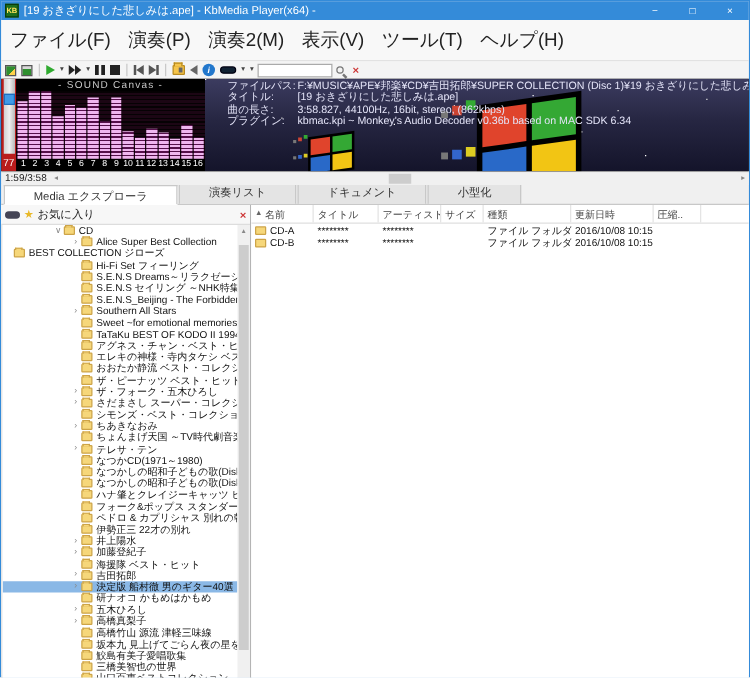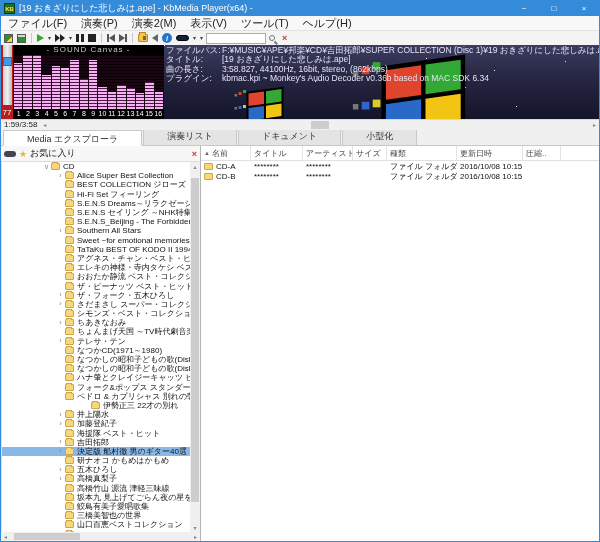--- a/index.html
+++ b/index.html
@@ -10,21 +10,21 @@
 
   
   .titlebar { height:15px; background:#348bd9; display:flex; align-items:center; color:#fff; font-size:9px; }
   .appicon { width:11px; height:11px; margin:0 4px 0 3px; background:#1d6e1d; border:1px solid #0a3d0a;
     color:#ffe25a; font-size:6px; font-weight:bold; display:flex; align-items:center; justify-content:center; }
   .title { flex:1; white-space:nowrap; overflow:hidden; }
   .wbtns { display:flex; height:15px; }
   .wbtn { width:30px; height:15px; display:flex; align-items:center; justify-content:center; font-size:8px; color:#fff; }
 
   
-  .menubar { height:15px; background:#f8f8f8; border-bottom:1px solid #e2e2e2; display:flex; align-items:center; font-size:11px; color:#222; }
+  .menubar { height:33px; background:#f8f8f8; border-bottom:1px solid #e2e2e2; display:flex; align-items:center; font-size:15px; color:#222; }
   .mitem { padding:0 7px; height:15px; display:flex; align-items:center; }
 
   
   .toolbar { height:14px; background:#f4f4f4; display:flex; align-items:center; gap:2px; padding:0 2px; }
   .tbtn { height:12px; display:flex; align-items:center; justify-content:center; padding:0 1px; }
   .sep { width:1px; height:10px; background:#c8c8c8; margin:0 2px; }
   .sq { width:9px; height:9px; display:inline-block; }
   .kb1 { background:linear-gradient(135deg,#2f8f2f 60%,#ffd24a 60%); border:1px solid #555; }
   .kb2 { background:linear-gradient(180deg,#d8d8d8 30%,#2f8f2f 30%); border:1px solid #555; }
   .tri-r { width:0; height:0; border-left:7px solid #2faa2f; border-top:4.5px solid transparent; border-bottom:4.5px solid transparent; }
@@ -58,21 +58,21 @@
     background:repeating-linear-gradient(to top,#1c0614 0 2px,#060204 2px 3px); }
   .spec-col { flex:1; height:100%; display:flex; align-items:flex-end; }
   .spec-bar { width:100%; background:repeating-linear-gradient(to top,#efb6ef 0 2px,#55104a 2px 3px); }
   .spec-nums { height:10px; display:flex; padding:0 1px; }
   .spec-nums span { flex:1; color:#fff; font-size:7px; text-align:center; line-height:10px; }
   .sky { flex:1; position:relative; background:linear-gradient(180deg,#3c3c60 0%,#262642 45%,#14142a 100%); overflow:hidden; }
   .stars { position:absolute; left:0; top:0; width:1px; height:1px; background:#fff;
     box-shadow:22px 12px #fff,61px 31px #ddd,121px 7px #fff,199px 21px #eee,262px 13px #fff,
       301px 42px #ddd,92px 56px #eee,352px 61px #fff,401px 16px #ddd,151px 36px #fff,330px 25px #eee,250px 55px #ddd; }
   .winflag { position:absolute; }
-  .info { position:absolute; left:2px; top:1px; right:0; color:#e4e4f8; font-size:8.5px; line-height:9.4px; }
+  .info { position:absolute; left:18px; top:1px; right:0; color:#e4e4f8; font-size:8.5px; line-height:9.4px; }
   .info-line { display:flex; white-space:nowrap; overflow:hidden; }
   .info-label { width:56px; flex:none; }
 
   
   .seekrow { height:10px; display:flex; align-items:center; background:#f0f0f0; border-top:1px solid #d8d8d8; }
   .time { font-size:8px; color:#222; padding:0 3px; white-space:nowrap; }
   .hscroll { flex:1; height:10px; display:flex; align-items:stretch; background:#f0f0f0; }
   .hscroll .arr { width:9px; font-size:6px; color:#888; display:flex; align-items:center; justify-content:center; }
   .hscroll .track { flex:1; position:relative; background:#f0f0f0; }
   .hscroll .thumb { position:absolute; top:1px; bottom:1px; background:#cdcdcd; }
@@ -355,21 +355,21 @@
             <div class="trow" style="padding-left: 40px;">
               <span class="chev">∨</span>
               <span class="tfolder"></span>
               <span class="tlabel">CD</span>
             </div>
             <div class="trow" style="padding-left: 54px;">
               <span class="chev">›</span>
               <span class="tfolder"></span>
               <span class="tlabel">Alice Super Best Collection</span>
             </div>
-            <div class="trow" style="padding-left: 54px;">
+            <div class="trow" style="">
               <span class="chev"></span>
               <span class="tfolder"></span>
               <span class="tlabel">BEST COLLECTION ジローズ</span>
             </div>
             <div class="trow" style="padding-left: 54px;">
               <span class="chev"></span>
               <span class="tfolder"></span>
               <span class="tlabel">Hi-Fi Set フィーリング</span>
             </div>
             <div class="trow" style="padding-left: 54px;">
@@ -475,21 +475,21 @@
             <div class="trow" style="padding-left: 54px;">
               <span class="chev"></span>
               <span class="tfolder"></span>
               <span class="tlabel">フォーク&amp;ポップス スタンダード・セ</span>
             </div>
             <div class="trow" style="padding-left: 54px;">
               <span class="chev"></span>
               <span class="tfolder"></span>
               <span class="tlabel">ペドロ &amp; カプリシャス 別れの朝</span>
             </div>
-            <div class="trow" style="padding-left: 80px;">
+            <div class="trow" style="padding-left: 54px;">
               <span class="chev"></span>
               <span class="tfolder"></span>
               <span class="tlabel">伊勢正三 22才の別れ</span>
             </div>
             <div class="trow" style="padding-left: 54px;">
               <span class="chev">›</span>
               <span class="tfolder"></span>
               <span class="tlabel">井上陽水</span>
             </div>
             <div class="trow" style="padding-left: 54px; font-family: Liberation Mono, monospace;">

